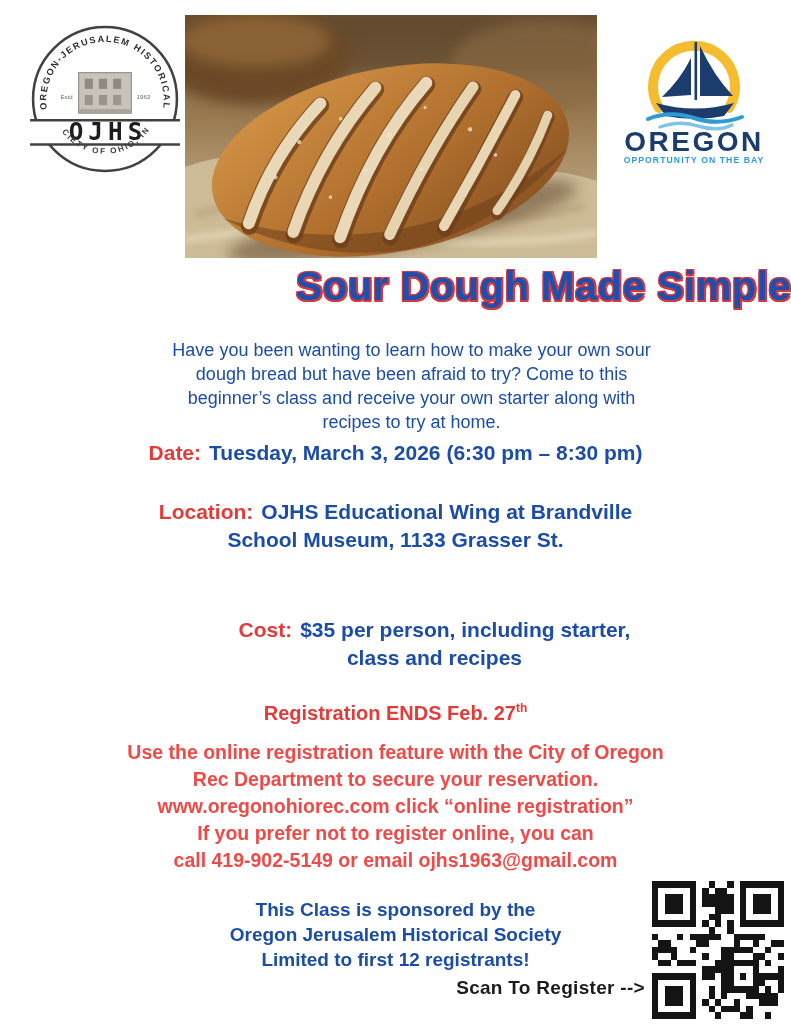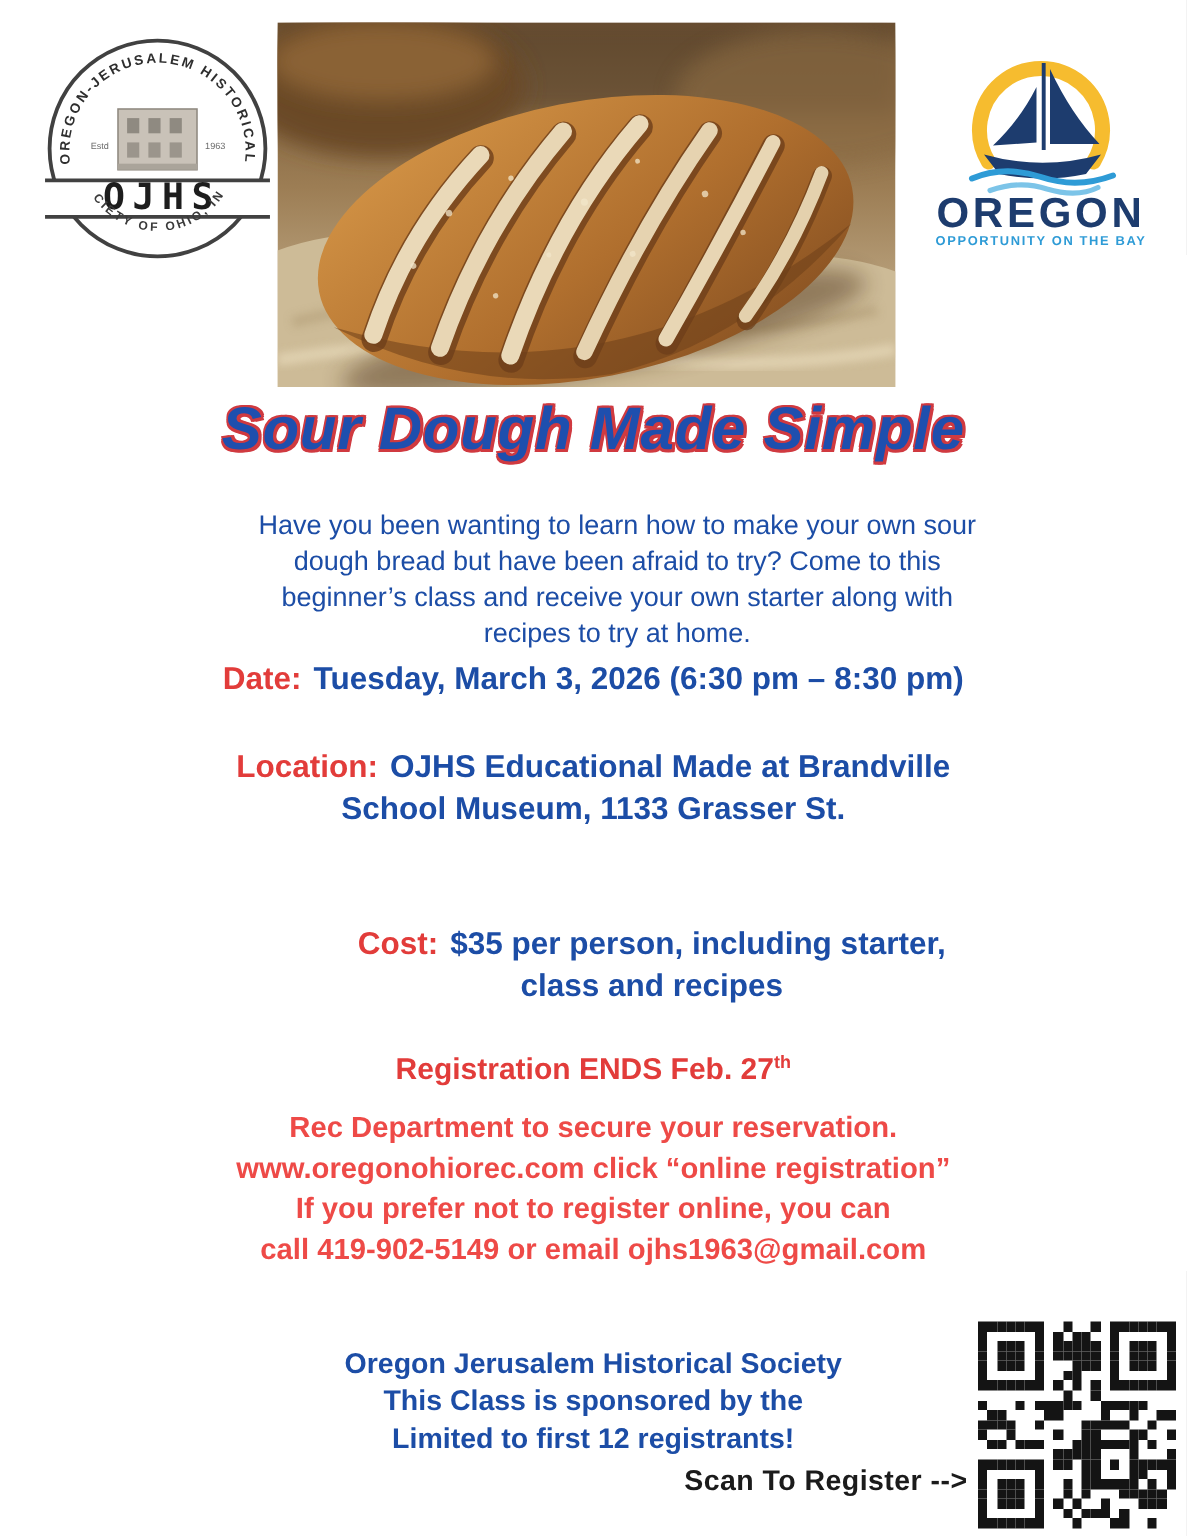--- a/index.html
+++ b/index.html
@@ -8,24 +8,25 @@
     overflow:hidden;font-family:"Liberation Sans","DejaVu Sans",sans-serif;
   }
   .abs{position:absolute;}
   .center{position:absolute;left:0;width:100%;text-align:center;}
   .blue{color:#1c4da6;}
   .redlab{color:#e23c3a;margin-right:8px;}
   .seal{left:28px;top:22px;width:154px;height:154px;}
   .photo{left:185px;top:15px;width:412px;height:243px;}
   .oregon{left:610px;top:24px;width:168px;height:142px;}
   .title{
-    top:264px;font-size:40px;font-weight:bold;font-style:italic;color:#1e4fae;
+    top:264px;font-size:40px;font-weight:bold;color:#1e4fae;
     letter-spacing:.5px;
     text-shadow:2px 2px 0 #d03a40,-1px -1px 0 #d03a40,1px -1px 0 #d03a40,
       -1px 1px 0 #d03a40,2px 0 0 #d03a40,0 2px 0 #d03a40,-1px 2px 0 #d03a40,2px -1px 0 #d03a40;
+    text-align:right;
   }
   .intro{top:338px;font-size:18px;font-weight:normal;color:#1c4da6;line-height:24px;margin-left:16px;}
   .dateline{top:441px;font-size:21px;font-weight:bold;}
   .location{top:498px;font-size:21px;font-weight:bold;line-height:28px;}
   .cost{top:616px;font-size:21px;font-weight:bold;line-height:28px;padding-left:39px;}
   .deadline{top:701px;font-size:20px;font-weight:bold;color:#e23c3a;}
   .deadline sup{font-size:12px;text-align:right;}
   .redpara{top:739px;font-size:19.5px;font-weight:bold;color:#ee4a47;line-height:27px;}
   .sponsor{top:897px;font-size:19px;font-weight:bold;color:#1c4da6;line-height:25px;}
   .scan{position:absolute;top:977px;left:0;width:645px;text-align:right;
@@ -161,46 +162,47 @@
     <div>beginner’s class and receive your own starter along with</div>
     <div>recipes to try at home.</div>
   </div>
 
   <div class="center dateline">
     <span class="redlab">Date:</span><span class="blue">Tuesday, March 3, 2026 (6:30 pm – 8:30 pm)</span>
   </div>
 
   <div class="center location">
     <div>
-      <span class="redlab">Location:</span><span class="blue">OJHS Educational Made at Brandville</span>
+      <span class="redlab">Location:</span><span class="blue">OJHS Educational Wing at Brandville</span>
     </div>
     <div class="blue">School Museum, 1133 Grasser St.</div>
   </div>
 
   <div class="center cost">
     <div>
       <span class="redlab">Cost:</span><span class="blue">$35 per person, including starter,</span>
     </div>
     <div class="blue">class and recipes</div>
   </div>
 
   <div class="center deadline">
     <span>Registration ENDS Feb. 27</span><sup>th</sup>
   </div>
 
   <div class="center redpara">
+    <div>Use the online registration feature with the City of Oregon</div>
     <div>Rec Department to secure your reservation.</div>
     <div>www.oregonohiorec.com click “online registration”</div>
     <div>If you prefer not to register online, you can</div>
     <div>call 419-902-5149 or email ojhs1963@gmail.com</div>
   </div>
 
   <div class="center sponsor">
+    <div>This Class is sponsored by the</div>
     <div>Oregon Jerusalem Historical Society</div>
-    <div>This Class is sponsored by the</div>
     <div>Limited to first 12 registrants!</div>
   </div>
 
   <div class="scan">Scan To Register --&gt;</div>
 
   <div class="qr">
       <div class="qm"></div>
       <div class="qm"></div>
       <div class="qm"></div>
       <div class="qm"></div>

